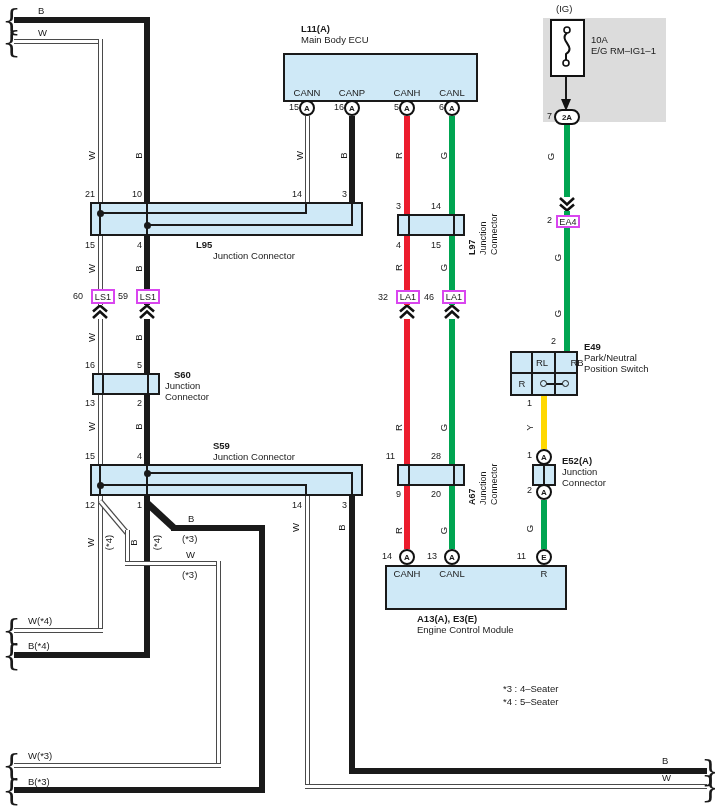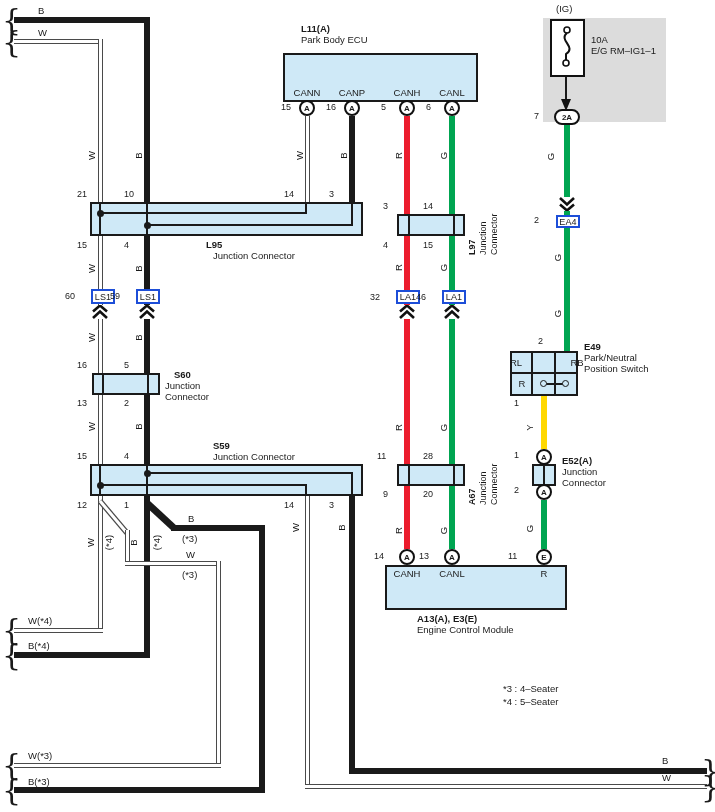--- a/index.html
+++ b/index.html
@@ -3,29 +3,29 @@
 <meta charset="utf-8">
 <style>
   html,body{margin:0;padding:0;background:#fff}
   #stage{position:relative;width:715px;height:812px;background:#fff;overflow:hidden;
          font-family:"Liberation Sans",sans-serif;color:#1a1a1a}
   .wb{position:absolute;background:#1a1a1a}
   .wwv{position:absolute;background:#fff;border:solid #4a4a4a;border-width:0 1px;width:5px;box-sizing:border-box}
   .wwh{position:absolute;background:#fff;border:solid #4a4a4a;border-width:1px 0;height:5px;box-sizing:border-box}
   .wc{position:absolute}
   .box{position:absolute;background:#cfe9f7;border:2px solid #1a1a1a;box-sizing:border-box}
-  .sbox{position:absolute;background:#fff;border:2px solid #1d4ed8;box-sizing:border-box;
+  .sbox{position:absolute;background:#fff;border:2px solid #d946ef;box-sizing:border-box;
         font-size:9px;display:flex;align-items:center;justify-content:center;letter-spacing:.2px}
   .circ{position:absolute;width:16px;height:16px;border:2.5px solid #111;border-radius:50%;background:#fff;
         box-sizing:border-box;font-size:8px;font-weight:bold;display:flex;align-items:center;justify-content:center}
   .oval{position:absolute;width:26px;height:16px;border:2.5px solid #111;border-radius:8px;background:#fff;
         box-sizing:border-box;font-size:8px;font-weight:bold;display:flex;align-items:center;justify-content:center}
   .lb{position:absolute;font-size:9.5px;line-height:1.18;white-space:nowrap}
   .ctr{text-align:center}
-  .pin{position:absolute;font-size:9px;width:18px;text-align:left;white-space:nowrap}
+  .pin{position:absolute;font-size:9px;width:18px;text-align:right;white-space:nowrap}
   .vl{position:absolute;font-size:9.5px;width:26px;text-align:center;white-space:nowrap;
       transform:rotate(-90deg);transform-origin:center}
   .rotblk{position:absolute;width:60px;height:36px;font-size:9px;line-height:1.2;
       transform:rotate(-90deg);transform-origin:center;text-align:left;white-space:nowrap}
   .bold{font-weight:bold}
   .thin{position:absolute;background:#1a1a1a}
   .dot{position:absolute;width:7px;height:7px;background:#1a1a1a;border-radius:50%}
   .vdiv{position:absolute;width:2px;background:#1a1a1a}
   .brace{position:absolute;font-family:"DejaVu Serif",serif;font-size:30px;line-height:1;color:#1a1a1a}
   .svgabs{position:absolute}
@@ -181,27 +181,27 @@
   <div class="brace" style="left:2px;top:5px">{</div>
   <div class="brace" style="left:2px;top:27px">{</div>
   <div class="brace" style="left:2px;top:615px">{</div>
   <div class="brace" style="left:2px;top:640px">{</div>
   <div class="brace" style="left:2px;top:750px">{</div>
   <div class="brace" style="left:2px;top:775px">{</div>
   <div class="brace" style="left:701px;top:756px">}</div>
   <div class="brace" style="left:701px;top:772px">}</div>
 
   <div class="lb bold" style="left:301px;top:23px">L11(A)</div>
-  <div class="lb" style="left:301px;top:34px">Park Body ECU</div>
+  <div class="lb" style="left:301px;top:34px">Main Body ECU</div>
   <div class="lb ctr" style="left:289px;top:87px;width:36px">CANN</div>
   <div class="lb ctr" style="left:334px;top:87px;width:36px">CANP</div>
   <div class="lb ctr" style="left:389px;top:87px;width:36px">CANH</div>
   <div class="lb ctr" style="left:434px;top:87px;width:36px">CANL</div>
 
-  <div class="lb bold" style="left:206px;top:239px">L95</div>
+  <div class="lb bold" style="left:196px;top:239px">L95</div>
   <div class="lb" style="left:213px;top:250px">Junction Connector</div>
 
   <div class="rotblk" style="left:455px;top:207px">
     <div class="bold">L97</div>
     <div>Junction</div>
     <div>Connector</div>
   </div>
 
   <div class="lb bold" style="left:174px;top:369px">S60</div>
   <div class="lb" style="left:165px;top:380px">Junction</div>
@@ -212,21 +212,21 @@
 
   <div class="rotblk" style="left:455px;top:457px">
     <div class="bold">A67</div>
     <div>Junction</div>
     <div>Connector</div>
   </div>
 
   <div class="lb bold" style="left:584px;top:341px">E49</div>
   <div class="lb" style="left:584px;top:352px">Park/Neutral</div>
   <div class="lb" style="left:584px;top:363px">Position Switch</div>
-  <div class="lb ctr" style="left:508px;top:357px;width:16px">RL</div>
+  <div class="lb ctr" style="left:534px;top:357px;width:16px">RL</div>
   <div class="lb ctr" style="left:557px;top:357px;width:40px">RB</div>
   <div class="lb ctr" style="left:512px;top:378px;width:20px">R</div>
 
   <div class="lb bold" style="left:562px;top:455px">E52(A)</div>
   <div class="lb" style="left:562px;top:466px">Junction</div>
   <div class="lb" style="left:562px;top:477px">Connector</div>
 
   <div class="lb bold" style="left:417px;top:613px">A13(A), E3(E)</div>
   <div class="lb" style="left:417px;top:624px">Engine Control Module</div>
   <div class="lb ctr" style="left:389px;top:568px;width:36px">CANH</div>

